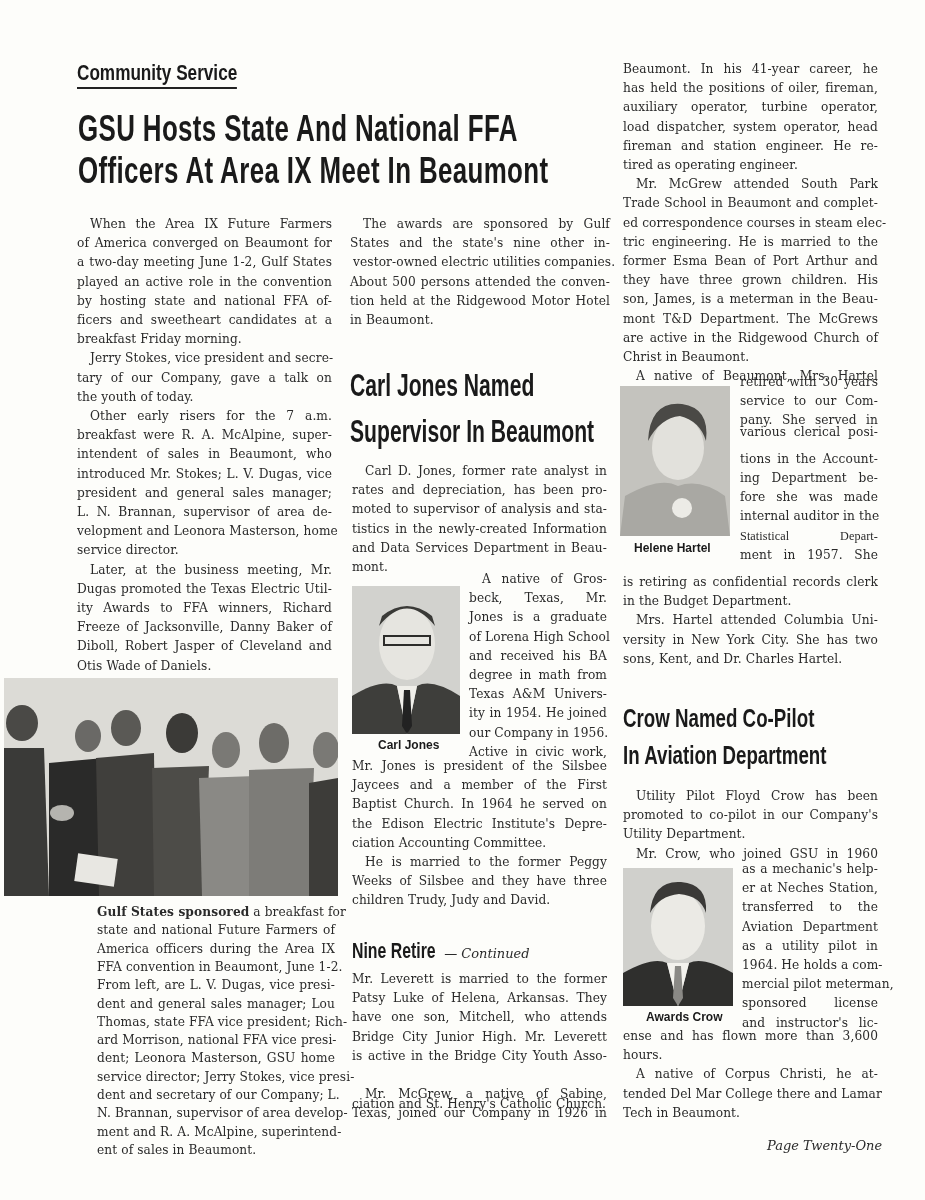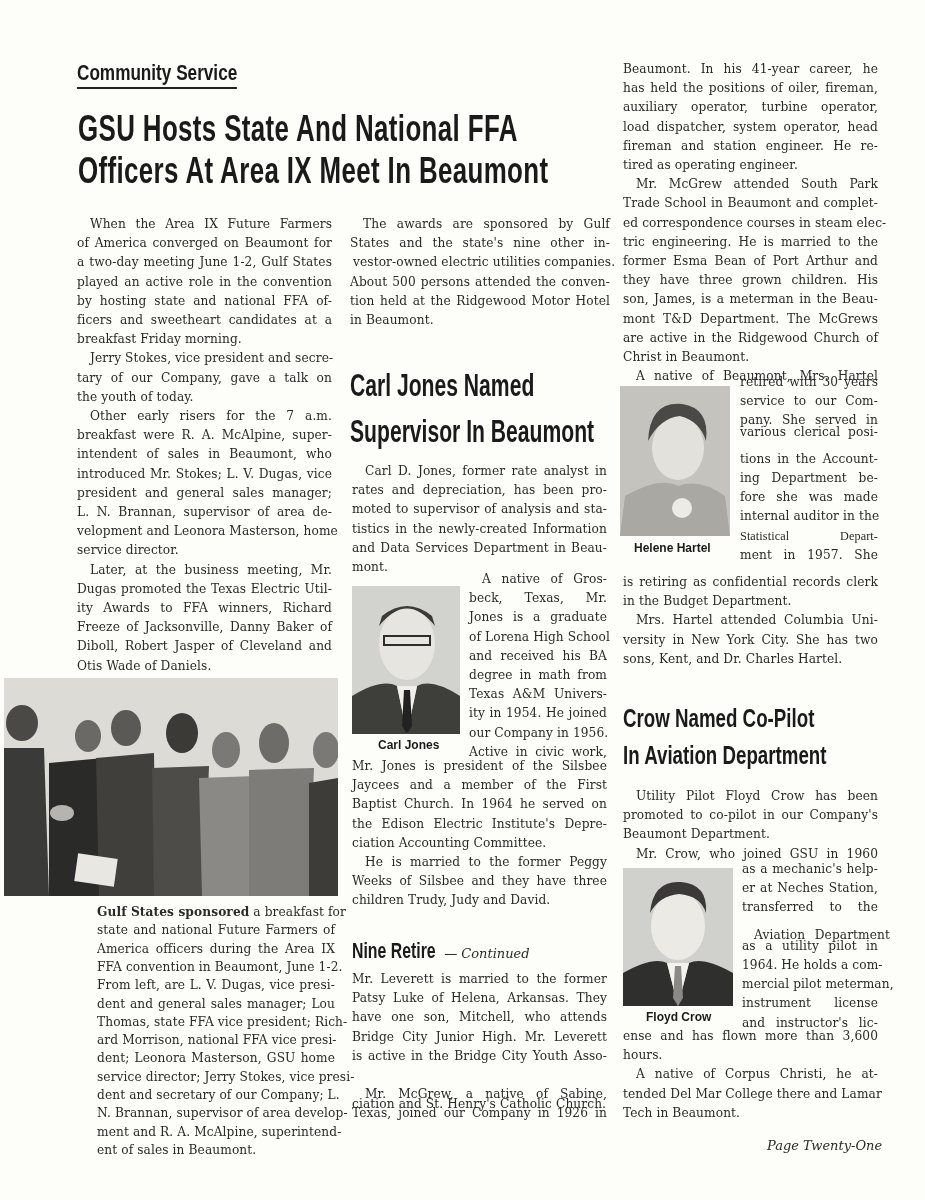--- a/index.html
+++ b/index.html
@@ -215,45 +215,45 @@
     <div class="line j" style="left: 0px; top: 57.6px; width: 255px;">versity in New York City. She has two</div>
     <div class="line" style="left: 0px; top: 76.8px; width: 255px;">sons, Kent, and Dr. Charles Hartel.</div>
   </div>
 
 <div class="abs head h3" style="left:623px;top:703px;">Crow Named Co-Pilot</div>
 <div class="abs head h3" style="left:623px;top:740px;">In Aviation Department</div>
 
 <div class="col" id="crowIntro" style="left:623px;top:787px;width:255px;">
     <div class="line j" style="left: 13px; top: 0px; width: 242px;">Utility Pilot Floyd Crow has been</div>
     <div class="line j" style="left: 0px; top: 19.2px; width: 255px;">promoted to co-pilot in our Company's</div>
-    <div class="line" style="left: 0px; top: 38.4px; width: 255px;">Beaumont Department.</div>
+    <div class="line" style="left: 0px; top: 38.4px; width: 255px;">Utility Department.</div>
     <div class="line j" style="left: 13px; top: 57.6px; width: 242px;">Mr. Crow, who joined GSU in 1960</div>
   </div>
 
 <div class="photo" style="left:623px;top:868px;width:110px;height:138px;background:#cfcfcb;">
   <svg width="110" height="138" viewBox="0 0 110 138">
     <rect width="110" height="138" fill="#d0d0cc"></rect>
     <ellipse cx="55" cy="58" rx="27" ry="34" fill="#ebeae5"></ellipse>
     <path d="M27 45 Q30 12 58 14 Q85 16 83 45 Q78 28 56 26 Q36 28 27 45 Z" fill="#3a3937"></path>
     <path d="M0 138 L0 105 Q30 88 44 95 L55 138 Z" fill="#2f2f2d"></path>
     <path d="M110 138 L110 105 Q80 88 66 95 L55 138 Z" fill="#2f2f2d"></path>
     <path d="M44 95 L55 138 L66 95 Z" fill="#f3f2ed"></path>
     <path d="M52 98 L58 98 L60 130 L55 138 L50 130 Z" fill="#8a8985"></path>
   </svg>
 </div>
-<div class="abs caption-name" style="left:646px;top:1010px;">Floyd Crow</div>
+<div class="abs caption-name" style="left:646px;top:1010px;">Awards Crow</div>
 <div class="col" id="crowSide" style="left:742px;top:860px;width:136px;">
     <div class="line j" style="left: 0px; top: 0px; width: 136px;">as a mechanic's help-</div>
     <div class="line j" style="left: 0px; top: 19.2px; width: 136px;">er at Neches Station,</div>
     <div class="line j" style="left: 0px; top: 38.4px; width: 136px;">transferred to the</div>
-    <div class="line j" style="left: 12px; top: 57.6px; width: 136px; margin-top: 8px;">Aviation Department</div>
+    <div class="line j" style="left: 0px; top: 57.6px; width: 136px;">Aviation Department</div>
     <div class="line j" style="left: 0px; top: 76.8px; width: 136px;">as a utility pilot in</div>
     <div class="line j" style="left: 0px; top: 96px; width: 136px;">1964. He holds a com-</div>
     <div class="line j" style="left: 0px; top: 115.2px; width: 136px;">mercial pilot meterman,</div>
-    <div class="line j" style="left: 0px; top: 134.4px; width: 136px;">instrument license</div>
+    <div class="line j" style="left: 0px; top: 134.4px; width: 136px;">sponsored license</div>
     <div class="line j" style="left: 0px; top: 153.6px; width: 136px;">and instructor's lic-</div>
   </div>
 <div class="col" id="crowRest" style="left:623px;top:1027px;width:255px;">
     <div class="line j" style="left: 0px; top: 0px; width: 255px;">ense and has flown more than 3,600</div>
     <div class="line" style="left: 0px; top: 19.2px; width: 255px;">hours.</div>
     <div class="line j" style="left: 13px; top: 38.4px; width: 242px;">A native of Corpus Christi, he at-</div>
     <div class="line j" style="left: 0px; top: 57.6px; width: 255px;">tended Del Mar College there and Lamar</div>
     <div class="line" style="left: 0px; top: 76.8px; width: 255px;">Tech in Beaumont.</div>
   </div>
 

